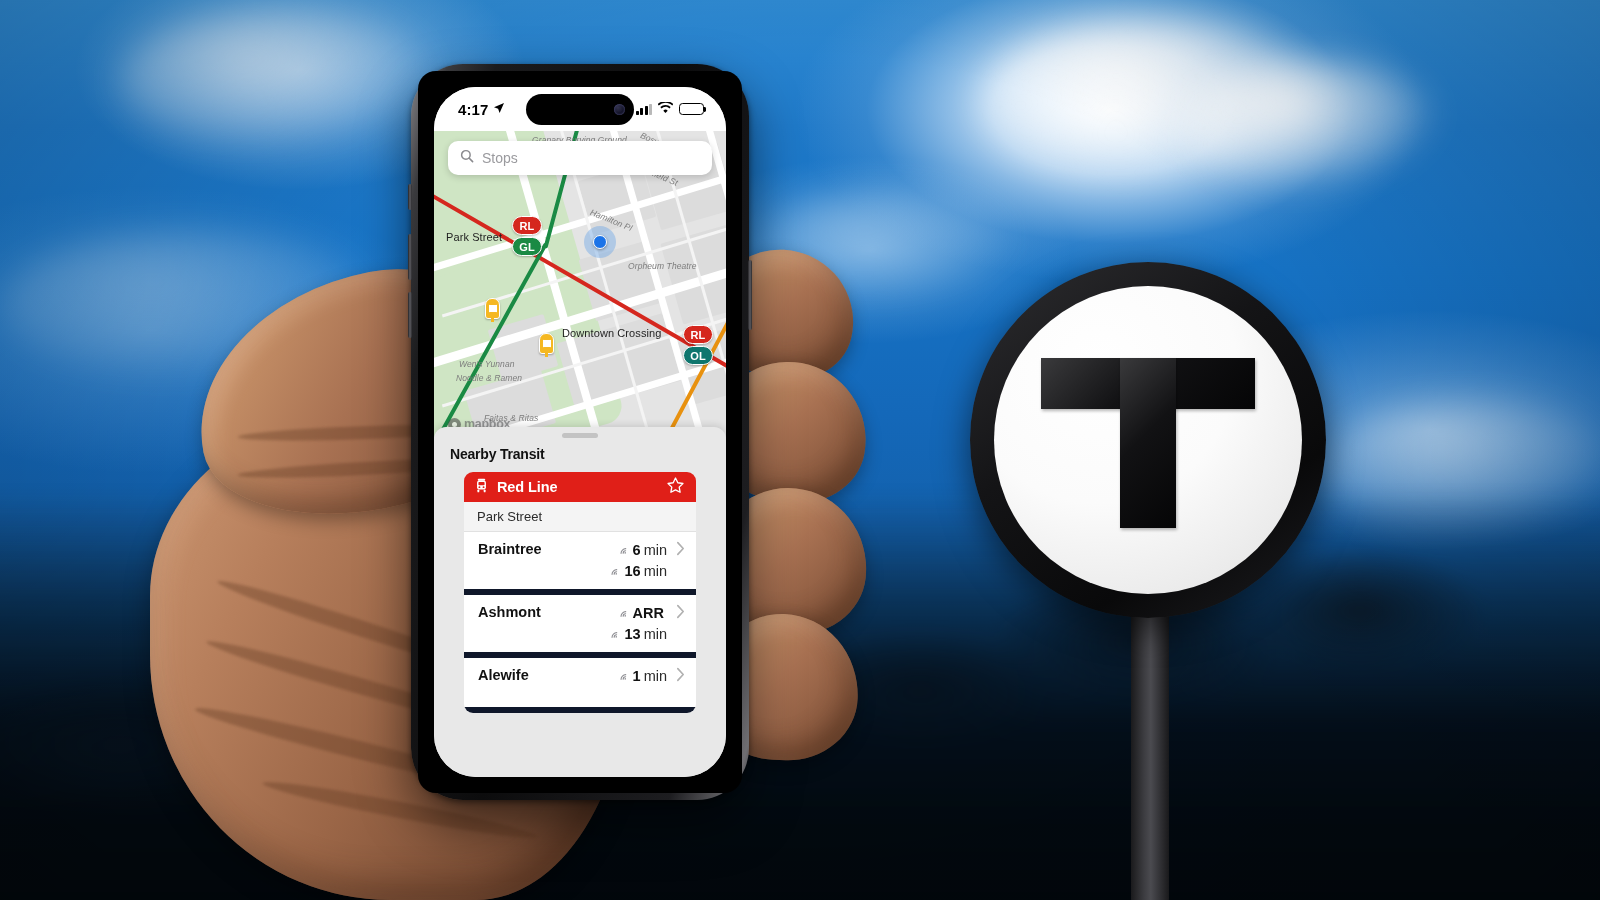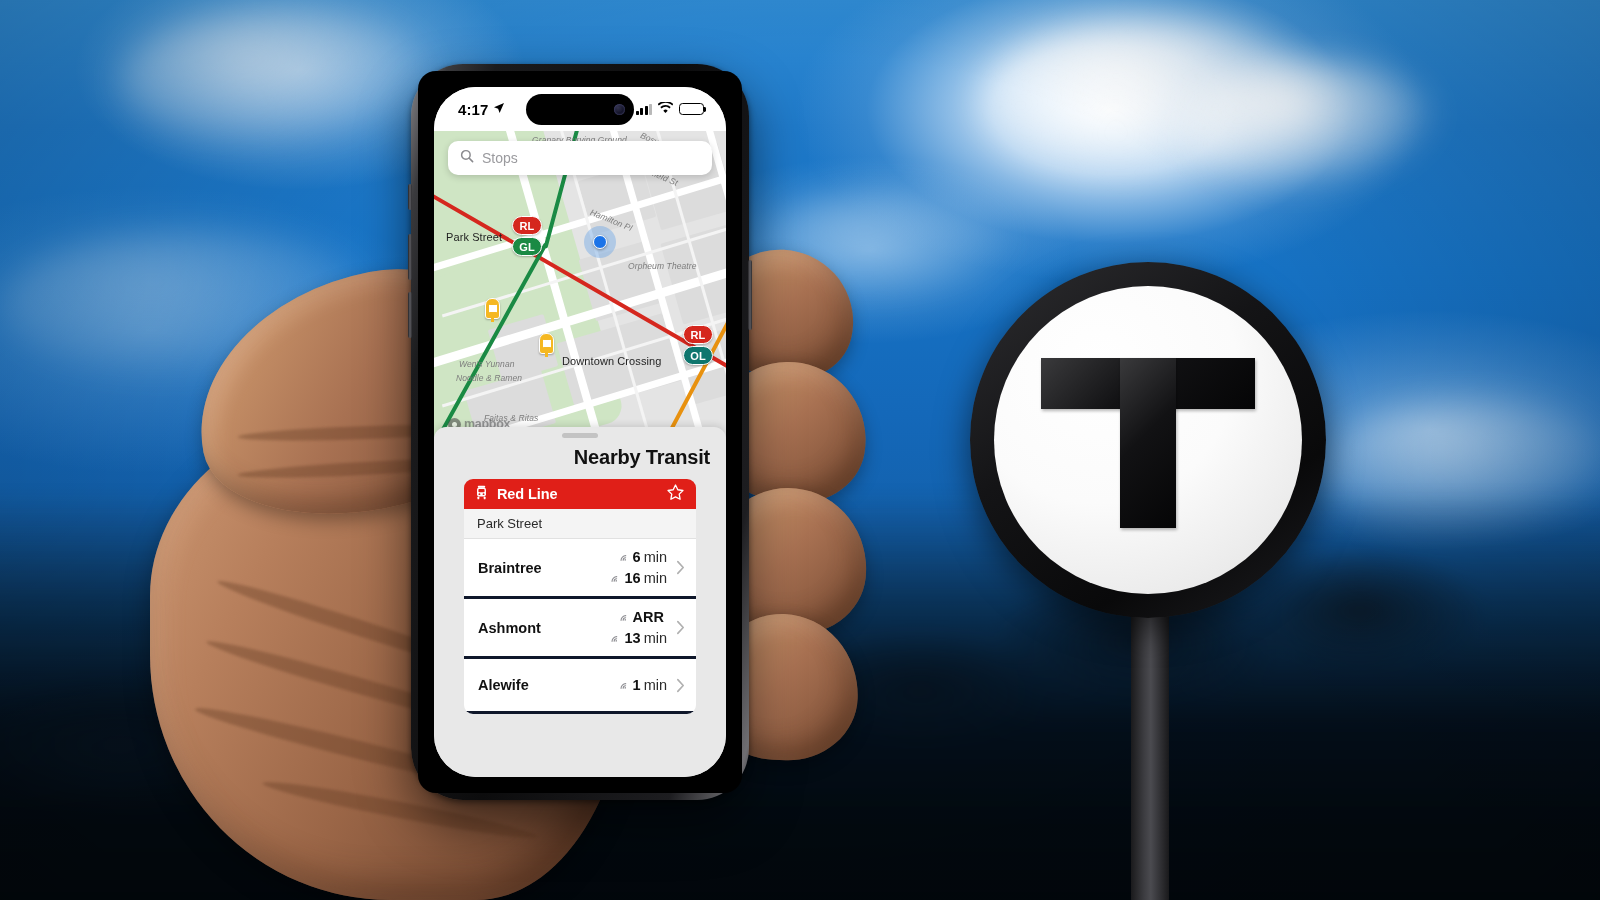--- a/index.html
+++ b/index.html
@@ -271,42 +271,41 @@
     position: relative; flex: 1 1 auto; background: #e8e8e8;
     border-radius: 12px 12px 0 0; margin-top: -10px; z-index: 11;
     display: flex; flex-direction: column; overflow: hidden;
     box-shadow: 0 -2px 7px rgba(0,0,0,0.12);
   }
   .grabber {
     width: 36px; height: 5px; border-radius: 3px; background: #c3c3c3;
     margin: 6px auto 0;
   }
   .sheet-title {
-    font-size: 20px; font-weight: 700; color: #111; padding: 8px 16px 10px;
+    font-size: 14px; font-weight: 700; color: #111; padding: 8px 16px 10px;
     letter-spacing: -0.2px;
-    text-align: right;
   }
   .card { margin: 0 30px; border-radius: 9px; overflow: hidden; }
   .line-head {
     display: flex; align-items: center; height: 30px; padding: 0 11px;
     color: #fff;
   }
   .line-head-name {
     font-size: 14.5px; font-weight: 700; margin-left: 9px; flex: 1;
     letter-spacing: -0.1px;
   }
   .stop-row {
     background: #f4f4f4; padding: 7px 13px;
     font-size: 13px; color: #2b2b2b;
     border-bottom: 1px solid #e1e1e1;
   }
   .pred-row {
-    background: #fff; display: flex; align-items: center;
+    background: #fff; display: flex; align-items: flex-start;
     padding: 9px 11px 9px 14px; min-height: 55px;
-    border-bottom: 3px solid #0f172a;
+    border-bottom: 6px solid #0f172a;
   }
   .pred-dest { flex: 1; font-size: 14.5px; font-weight: 700; color: #121212; }
   .pred-times { display: flex; flex-direction: column; align-items: flex-end; gap: 3px; }
   .pred-time { display: flex; align-items: center; gap: 5px; }
   .pred-val { font-size: 14.5px; font-weight: 700; color: #121212; }
   .pred-unit { font-size: 14.5px; font-weight: 400; color: #2b2b2b; margin-left: -2px; }
   .chev { margin-left: 9px; color: #b0b0b0; display: flex; align-items: center; }
 
   
   .tabbar {
@@ -444,21 +443,21 @@
         <div class="maplabel" style="left:98px;  top:4px;">Granary Burying Ground</div>
         <div class="maplabel" style="left:205px; top:8px;  transform:rotate(23deg);">Bosworth St</div>
         <div class="maplabel" style="left:198px; top:38px; transform:rotate(23deg);">Bromfield St</div>
         <div class="maplabel" style="left:296px; top:18px; transform:rotate(68deg);">Province St</div>
         <div class="maplabel" style="left:155px; top:84px; transform:rotate(22deg);">Hamilton Pl</div>
         <div class="maplabel" style="left:194px; top:130px;">Orpheum Theatre</div>
         <div class="maplabel" style="left:25px;  top:228px;">Wen's Yunnan</div>
         <div class="maplabel" style="left:22px;  top:242px;">Noodle &amp; Ramen</div>
         <div class="maplabel" style="left:50px;  top:282px;">Faitas &amp; Ritas</div>
         <div class="maplabel big" style="left:12px;  top:100px;">Park Street</div>
-        <div class="maplabel big" style="left:128px; top:224px;">Downtown Crossing</div>
+        <div class="maplabel big" style="left:128px; top:196px;">Downtown Crossing</div>
 
         <div class="badge b-red" style="left:78px;  top:85px;">RL</div>
         <div class="badge b-green" style="left:78px;  top:106px;">GL</div>
         <div class="badge b-red" style="left:249px; top:194px;">RL</div>
         <div class="badge b-orange" style="left:249px; top:215px;">OL</div>
 
         <div class="userdot" style="left:150px; top:95px;">
             <i></i>
           </div>
         <div class="stopmk" style="left:51px;  top:167px;"></div>

